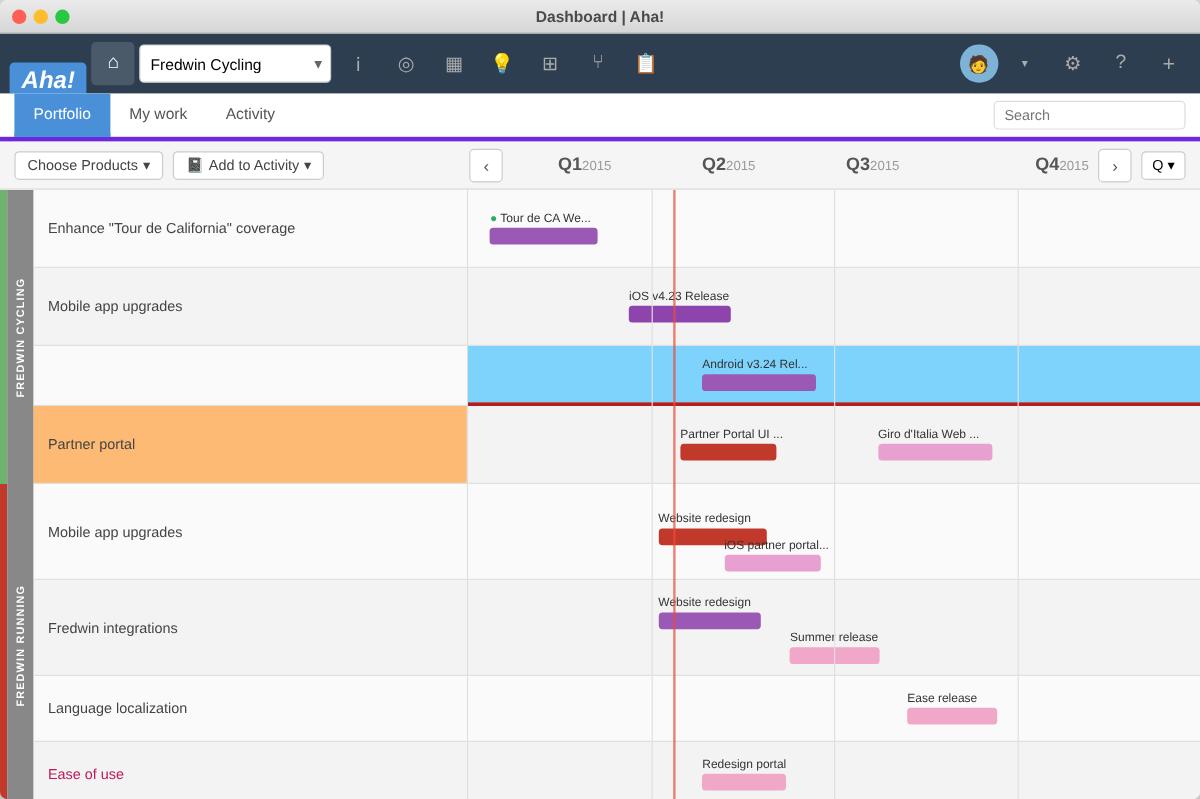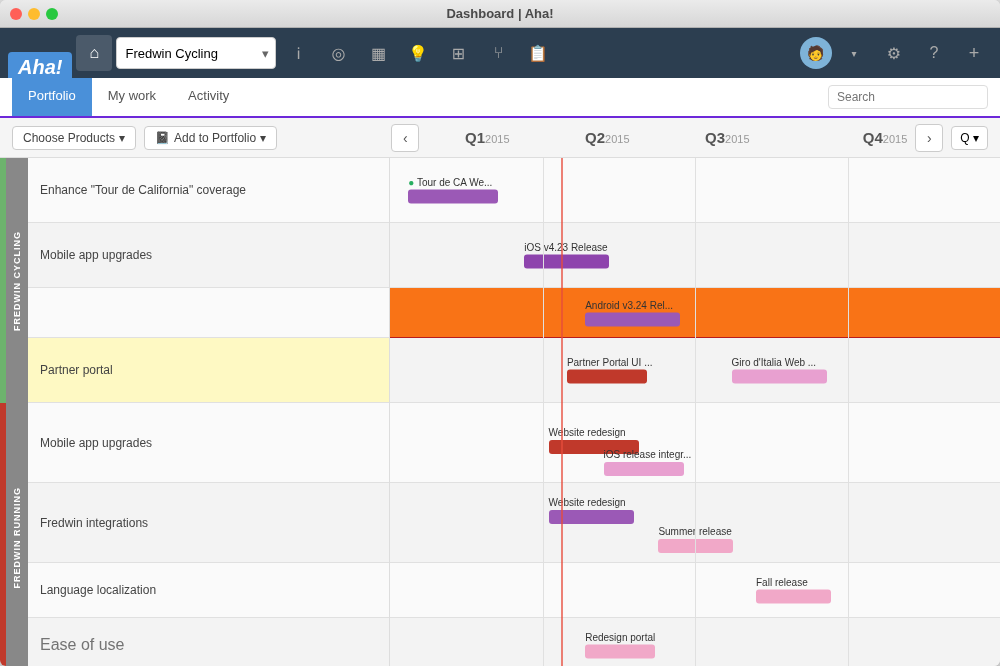--- a/index.html
+++ b/index.html
@@ -21,21 +21,21 @@
     .nav-icon-btn { color: #aaa; background: transparent; border: none; cursor: pointer; width: 36px; height: 36px; display: flex; align-items: center; justify-content: center; border-radius: 4px; font-size: 16px; }
     .home-btn { background: rgba(255,255,255,0.15); color: white; }
     .dropdown-select { background: white; border: 1px solid #ccc; border-radius: 4px; padding: 4px 8px; font-size: 13px; height: 32px; cursor: pointer; min-width: 160px; appearance: none; -webkit-appearance: none; padding-right: 24px; position: relative; }
     .dropdown-wrapper { position: relative; }
     .dropdown-wrapper::after { content: '▾'; position: absolute; right: 8px; top: 50%; transform: translateY(-50%); color: #666; pointer-events: none; }
     .nav-spacer { flex: 1; }
     .avatar { width: 32px; height: 32px; border-radius: 50%; background: #7eb3d8; overflow: hidden; display: flex; align-items: center; justify-content: center; color: white; font-size: 14px; }
     .nav-right { display: flex; align-items: center; gap: 4px; }
 
     
-    .sub-nav { background: white; border-bottom: 2px solid #6d28d9; height: 40px; display: flex; align-items: stretch; padding: 0 12px; flex-shrink: 0; }
+    .sub-nav { background: white; border-bottom: 4px solid #6d28d9; height: 40px; display: flex; align-items: stretch; padding: 0 12px; flex-shrink: 0; }
     .sub-nav-tabs { display: flex; align-items: stretch; }
     .tab { padding: 0 16px; display: flex; align-items: center; font-size: 13px; cursor: pointer; border-bottom: 3px solid transparent; color: #555; }
     .tab.active { color: white; background: #4a90d9; border-bottom-color: #4a90d9; }
     .sub-nav-search { margin-left: auto; display: flex; align-items: center; padding-left: 48px; }
     .search-box { border: 1px solid #ddd; border-radius: 4px; padding: 4px 8px; font-size: 12px; width: 160px; }
 
     
     .toolbar { background: #f5f5f5; border-bottom: 1px solid #ddd; height: 40px; display: flex; align-items: center; padding: 0 12px; gap: 8px; flex-shrink: 0; }
     .toolbar-btn { background: white; border: 1px solid #ccc; border-radius: 4px; padding: 4px 10px; font-size: 12px; cursor: pointer; display: flex; align-items: center; gap: 4px; color: #444; }
     .toolbar-spacer { flex: 1; }
@@ -93,21 +93,21 @@
     </div>
   </div>
 
   <div class="toolbar">
     <button class="toolbar-btn">
       <span>Choose Products</span>
       <span>▾</span>
     </button>
     <button class="toolbar-btn">
       <span>📓</span>
-      <span>Add to Portfolio</span>
+      <span>Add to Activity</span>
       <span>▾</span>
     </button>
     <div class="toolbar-spacer"></div>
     <div class="nav-arrow">‹</div>
 
     <div style="display:flex;gap:0;width:480px;">
       <div style="flex:1;text-align:center;font-size:15px;font-weight:600;color:#555;">
         <span>Q1</span><span style="font-size:11px;color:#999;font-weight:400;">2015</span>
       </div>
       <div style="flex:1;text-align:center;font-size:15px;font-weight:600;color:#555;">
@@ -136,21 +136,21 @@
         <div style="flex:1;">
           <div style="min-height:65px;border-bottom:1px solid #e0e0e0;display:flex;align-items:center;padding:8px 12px;background:#fafafa;">
             <span style="font-size:12px;color:#444;">Enhance "Tour de California" coverage</span>
           </div>
           <div style="min-height:65px;border-bottom:1px solid #e0e0e0;display:flex;align-items:center;padding:8px 12px;background:#f3f3f3;">
             <span style="font-size:12px;color:#444;">Mobile app upgrades</span>
           </div>
           <div style="min-height:50px;border-bottom:1px solid #e0e0e0;display:flex;align-items:center;padding:8px 12px;background:#fafafa;">
             <span style="font-size:12px;color:#444;"></span>
           </div>
-          <div style="min-height:65px;border-bottom:1px solid #e0e0e0;display:flex;align-items:center;padding:8px 12px;background:#fef9c3;">
+          <div style="min-height:65px;border-bottom:1px solid #e0e0e0;display:flex;align-items:center;padding:8px 12px;background:#fdba74;">
             <span style="font-size:12px;color:#444;">Partner portal</span>
           </div>
         </div>
       </div>
 
       <div style="display:flex;">
         <div style="width:6px;background:#c0392b;flex-shrink:0;"></div>
         <div style="width:22px;flex-shrink:0;background:#888;display:flex;align-items:center;justify-content:center;">
           <span style="writing-mode:vertical-rl;transform:rotate(180deg);font-size:9px;font-weight:700;letter-spacing:1px;color:white;text-transform:uppercase;">FREDWIN RUNNING</span>
         </div>
@@ -158,21 +158,21 @@
           <div style="min-height:80px;border-bottom:1px solid #e0e0e0;display:flex;align-items:center;padding:8px 12px;background:#fafafa;">
             <span style="font-size:12px;color:#444;">Mobile app upgrades</span>
           </div>
           <div style="min-height:80px;border-bottom:1px solid #e0e0e0;display:flex;align-items:center;padding:8px 12px;background:#f3f3f3;">
             <span style="font-size:12px;color:#444;">Fredwin integrations</span>
           </div>
           <div style="min-height:55px;border-bottom:1px solid #e0e0e0;display:flex;align-items:center;padding:8px 12px;background:#fafafa;">
             <span style="font-size:12px;color:#444;">Language localization</span>
           </div>
           <div style="min-height:55px;border-bottom:1px solid #e0e0e0;display:flex;align-items:center;padding:8px 12px;background:#f3f3f3;">
-            <span style="font-size:16px;color:#737373;">Ease of use</span>
+            <span style="font-size:12px;color:#be185d;">Ease of use</span>
           </div>
         </div>
       </div>
     </div>
 
     <div style="flex:1;overflow-y:auto;overflow-x:hidden;position:relative;text-decoration:underline;">
 
       <div style="position:absolute;top:0;bottom:0;left:0;right:0;pointer-events:none;z-index:1;">
         <div style="position:absolute;top:0;bottom:0;left:25%;width:1px;background:#e0e0e0;"></div>
         <div style="position:absolute;top:0;bottom:0;left:50%;width:1px;background:#e0e0e0;"></div>
@@ -191,21 +191,21 @@
         </div>
       </div>
 
       <div style="min-height:65px;border-bottom:1px solid #e0e0e0;background:#f3f3f3;position:relative;">
         <div style="position:absolute;top:50%;transform:translateY(-50%);left:22%;display:flex;flex-direction:column;align-items:flex-start;">
           <span style="font-size:10px;color:#333;white-space:nowrap;margin-bottom:2px;">iOS v4.23 Release</span>
           <div style="height:14px;width:85px;background:#8e44ad;border-radius:3px;"></div>
         </div>
       </div>
 
-      <div style="min-height:50px;border-bottom:1px solid #b91c1c;background:#f97316;position:relative;">
+      <div style="min-height:50px;border-bottom:3px solid #b91c1c;background:#7dd3fc;position:relative;">
         <div style="position:absolute;top:50%;transform:translateY(-50%);left:32%;display:flex;flex-direction:column;align-items:flex-start;">
           <span style="font-size:10px;color:#333;white-space:nowrap;margin-bottom:2px;">Android v3.24 Rel...</span>
           <div style="height:14px;width:95px;background:#9b59b6;border-radius:3px;"></div>
         </div>
       </div>
 
       <div style="min-height:65px;border-bottom:1px solid #e0e0e0;background:#f3f3f3;position:relative;">
         <div style="position:absolute;top:50%;transform:translateY(-50%);left:29%;display:flex;flex-direction:column;align-items:flex-start;">
           <span style="font-size:10px;color:#333;white-space:nowrap;margin-bottom:2px;">Partner Portal UI ...</span>
           <div style="height:14px;width:80px;background:#c0392b;border-radius:3px;"></div>
@@ -215,39 +215,39 @@
           <div style="height:14px;width:95px;background:#e8a0d0;border-radius:3px;"></div>
         </div>
       </div>
 
       <div style="min-height:80px;border-bottom:1px solid #e0e0e0;background:#fafafa;position:relative;">
         <div style="position:absolute;top:30%;left:26%;display:flex;flex-direction:column;align-items:flex-start;">
           <span style="font-size:10px;color:#333;white-space:nowrap;margin-bottom:2px;">Website redesign</span>
           <div style="height:14px;width:90px;background:#c0392b;border-radius:3px;"></div>
         </div>
         <div style="position:absolute;top:58%;left:35%;display:flex;flex-direction:column;align-items:flex-start;">
-          <span style="font-size:10px;color:#333;white-space:nowrap;margin-bottom:2px;">iOS release integr...</span>
+          <span style="font-size:10px;color:#333;white-space:nowrap;margin-bottom:2px;">iOS partner portal...</span>
           <div style="height:14px;width:80px;background:#e8a0d0;border-radius:3px;"></div>
         </div>
       </div>
 
       <div style="min-height:80px;border-bottom:1px solid #e0e0e0;background:#f3f3f3;position:relative;">
         <div style="position:absolute;top:18%;left:26%;display:flex;flex-direction:column;align-items:flex-start;">
           <span style="font-size:10px;color:#333;white-space:nowrap;margin-bottom:2px;">Website redesign</span>
           <div style="height:14px;width:85px;background:#9b59b6;border-radius:3px;"></div>
         </div>
         <div style="position:absolute;top:55%;left:44%;display:flex;flex-direction:column;align-items:flex-start;">
           <span style="font-size:10px;color:#333;white-space:nowrap;margin-bottom:2px;">Summer release</span>
           <div style="height:14px;width:75px;background:#f1a8c8;border-radius:3px;"></div>
         </div>
       </div>
 
       <div style="min-height:55px;border-bottom:1px solid #e0e0e0;background:#fafafa;position:relative;">
         <div style="position:absolute;top:50%;transform:translateY(-50%);left:60%;display:flex;flex-direction:column;align-items:flex-start;">
-          <span style="font-size:10px;color:#333;white-space:nowrap;margin-bottom:2px;">Fall release</span>
+          <span style="font-size:10px;color:#333;white-space:nowrap;margin-bottom:2px;">Ease release</span>
           <div style="height:14px;width:75px;background:#f1a8c8;border-radius:3px;"></div>
         </div>
       </div>
 
       <div style="min-height:55px;border-bottom:1px solid #e0e0e0;background:#f3f3f3;position:relative;">
         <div style="position:absolute;top:50%;transform:translateY(-50%);left:32%;display:flex;flex-direction:column;align-items:flex-start;">
           <span style="font-size:10px;color:#333;white-space:nowrap;margin-bottom:2px;">Redesign portal</span>
           <div style="height:14px;width:70px;background:#f1a8c8;border-radius:3px;"></div>
         </div>
       </div>

